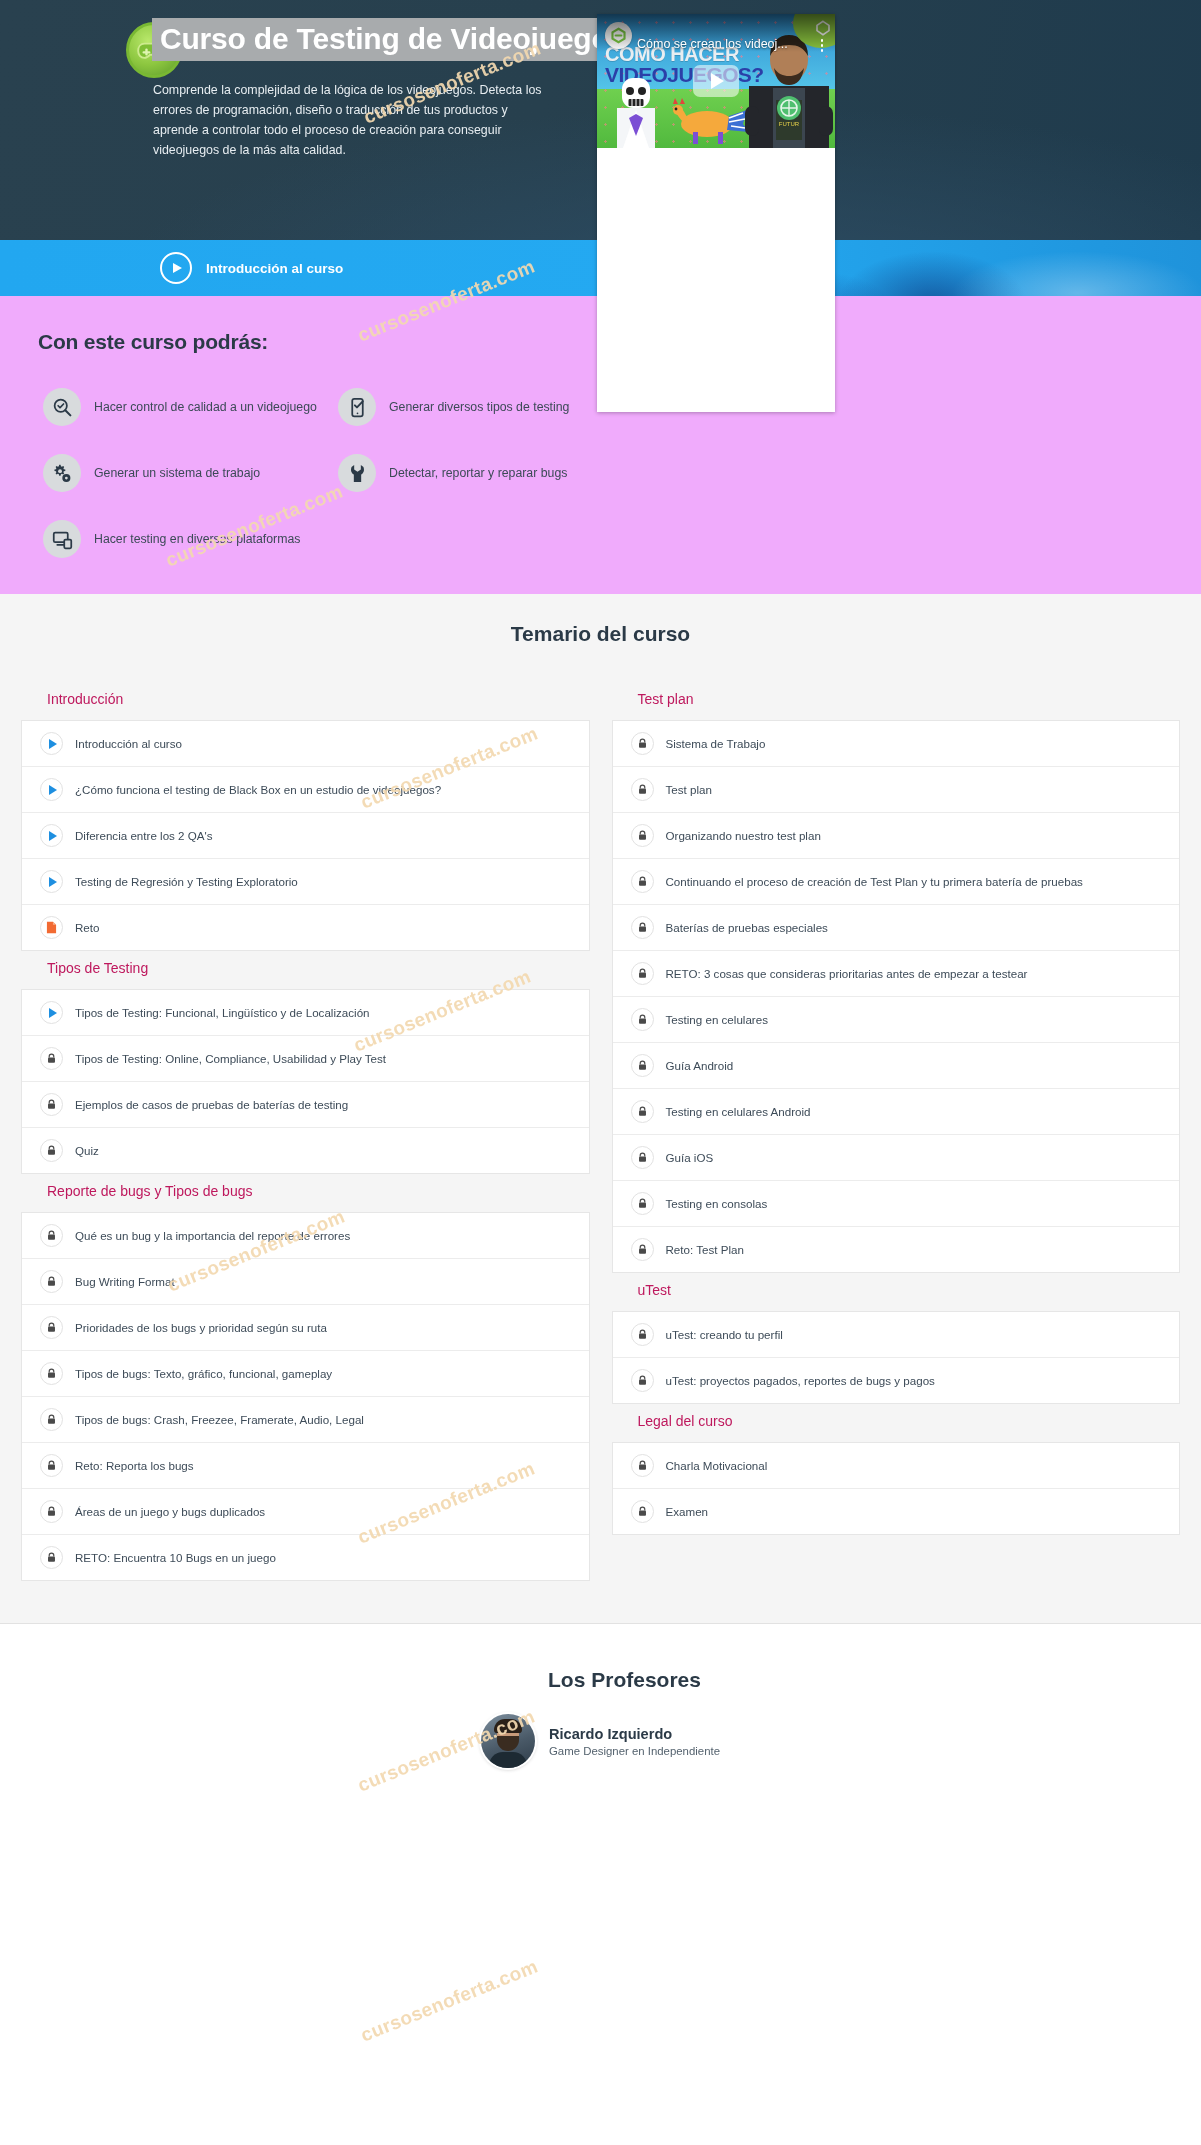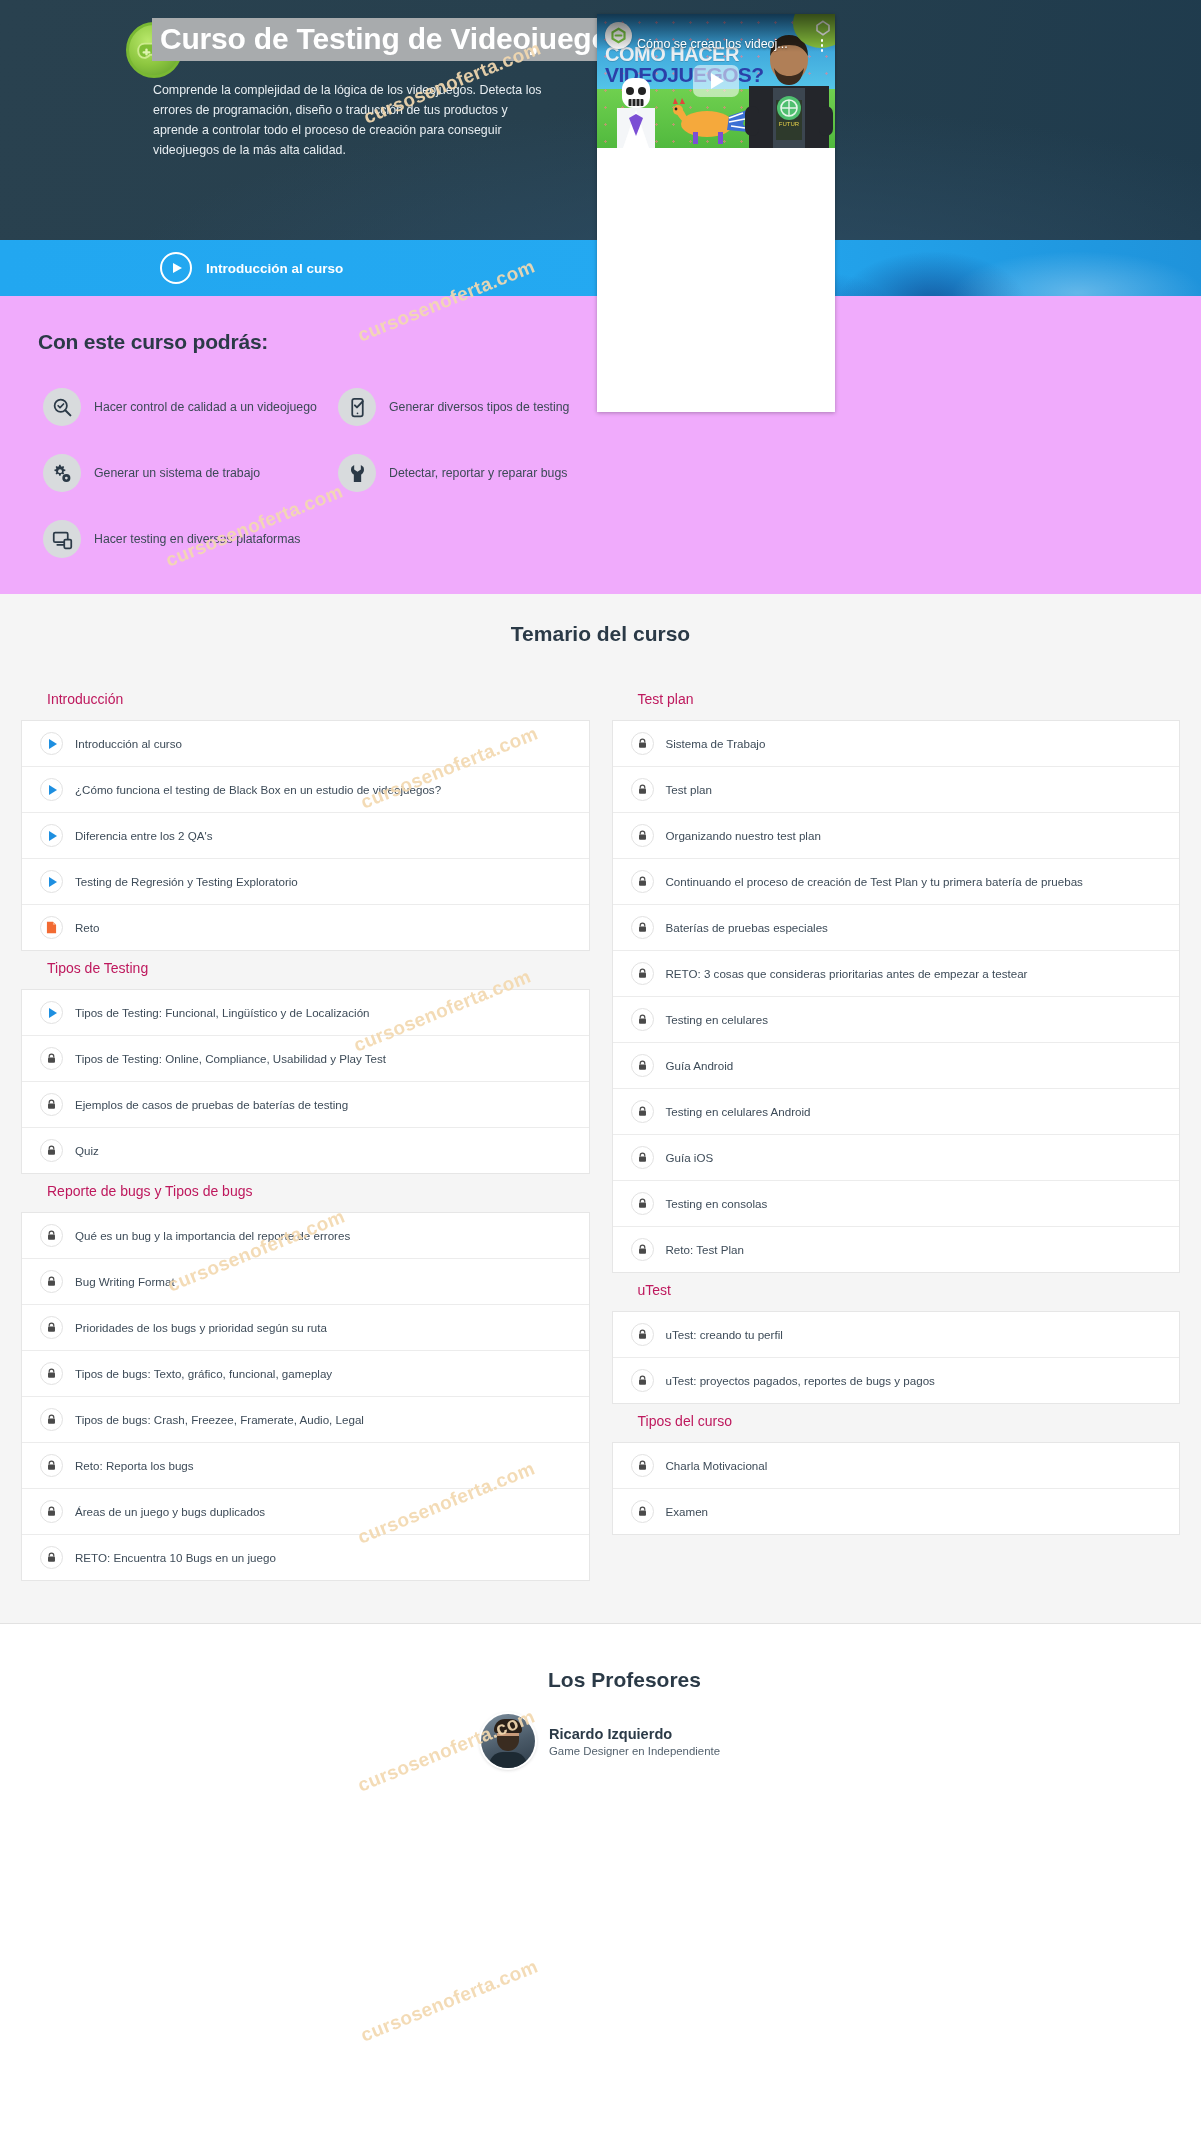--- a/index.html
+++ b/index.html
@@ -673,21 +673,21 @@
                   <svg viewBox="0 0 24 24">
                     <path d="M7 10V7.4a5 5 0 0 1 10 0V10" fill="none" stroke="#4a4a4a" stroke-width="2.6"></path>
                     <rect x="4.4" y="10" width="15.2" height="11" rx="2" fill="#4a4a4a"></rect>
                   </svg>
                 </span>
                 <span class="les-text">uTest: proyectos pagados, reportes de bugs y pagos</span>
               </div>
             </div>
           </div>
           <div>
-            <div class="sec-head">Tipos del curso</div>
+            <div class="sec-head">Legal del curso</div>
             <div class="lesson-list">
               <div class="lesson">
                 <span class="les-ico lock">
                   <svg viewBox="0 0 24 24">
                     <path d="M7 10V7.4a5 5 0 0 1 10 0V10" fill="none" stroke="#4a4a4a" stroke-width="2.6"></path>
                     <rect x="4.4" y="10" width="15.2" height="11" rx="2" fill="#4a4a4a"></rect>
                   </svg>
                 </span>
                 <span class="les-text">Charla Motivacional</span>
               </div>

